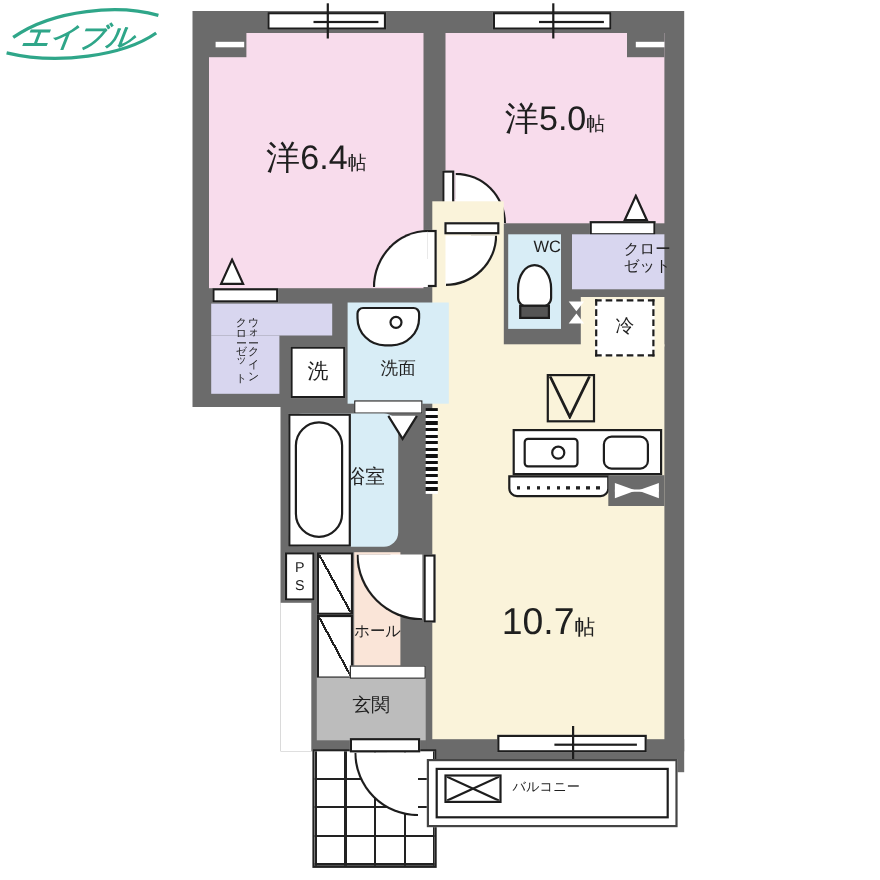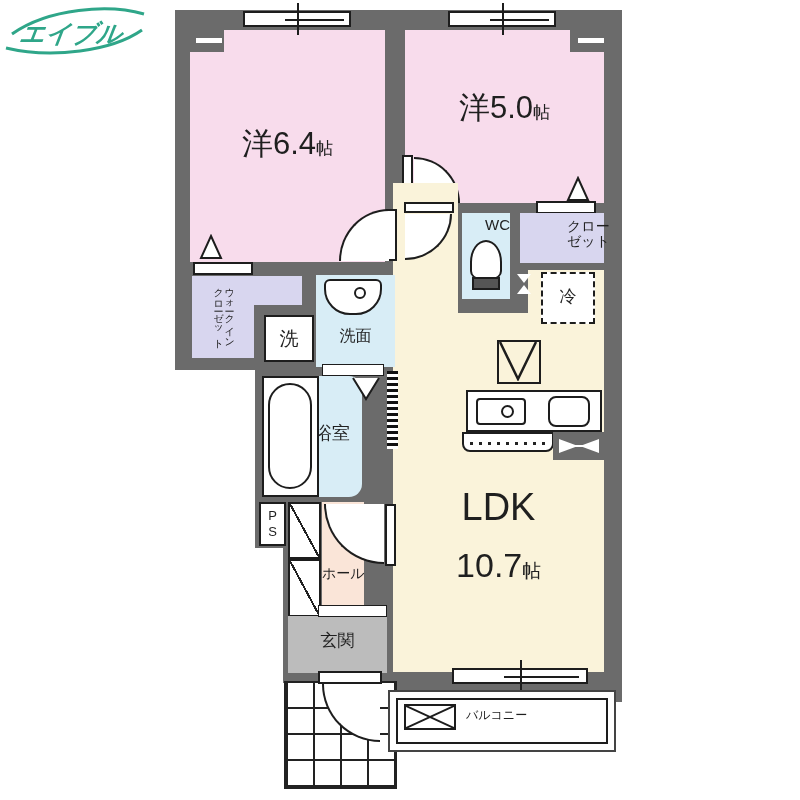--- a/index.html
+++ b/index.html
@@ -89,23 +89,20 @@
 <svg class="abs" style="left:566px;top:176px;" width="24" height="26" viewBox="0 0 24 26">
   <polygon points="12,2 22,24 2,24" fill="#fff" stroke="#1d1d1d" stroke-width="2"></polygon>
 </svg>
 <div class="slide" style="left:536px;top:201px;width:60px;height:13px;"></div>
 <div class="leaf" style="left:402px;top:155px;width:11px;height:50px;"></div>
 <div class="arc arc-tr" style="left:414px;top:157px;width:46px;height:46px;"></div>
 
 <div class="room cream" style="left:393px;top:183px;width:65px;height:147px;"></div>
 <div class="room cream" style="left:528px;top:270px;width:76px;height:45px;"></div>
 <div class="room cream" style="left:393px;top:313px;width:211px;height:359px;">
-  <div class="label" style="left:0;right:0;top:175px;font-size:38px;">
-    <div>LDK</div>
-  </div>
   <div class="label" style="left:0;right:0;top:235px;font-size:34px;">
     <span>10.7</span><span class="unit">帖</span>
   </div>
 </div>
 
 <div class="leaf" style="left:386px;top:209px;width:11px;height:52px;"></div>
 <div class="arc arc-tl" style="left:339px;top:209px;width:50px;height:52px;"></div>
 
 <div class="room wet" style="left:462px;top:213px;width:48px;height:86px;">
   <div class="label" style="left:0;right:0;top:4px;font-size:15px;text-align:right;">WC</div>
@@ -135,21 +132,21 @@
 <div class="room closetc" style="left:192px;top:276px;width:110px;height:29px;"></div>
 <div class="room closetc" style="left:192px;top:305px;width:62px;height:53px;"></div>
 <div class="abs" style="left:196px;top:281px;width:56px;height:74px;display:flex;flex-direction:row-reverse;justify-content:center;gap:0;">
   <span class="vtext">ウォークイン</span>
   <span class="vtext">クローゼット</span>
 </div>
 
 <div class="whitebox" style="left:264px;top:315px;width:50px;height:47px;">
   <div class="label" style="left:0;right:0;top:12px;font-size:19px;">洗</div>
 </div>
-<div class="room wet" style="left:316px;top:275px;width:79px;height:92px;">
+<div class="room wet" style="left:316px;top:275px;width:92px;height:92px;">
   <div class="label" style="left:0;right:0;top:53px;font-size:16px;">洗面</div>
 </div>
 <div class="abs" style="left:324px;top:279px;width:58px;height:36px;background:#fff;border:2px solid #1d1d1d;box-sizing:border-box;border-radius:6px 6px 26px 26px;">
   <div style="position:absolute;right:14px;top:6px;width:12px;height:12px;border:2px solid #1d1d1d;border-radius:50%;box-sizing:border-box;"></div>
 </div>
 <div class="stripes" style="left:387px;top:371px;width:11px;height:78px;"></div>
 <div class="whitebox" style="left:322px;top:364px;width:62px;height:12px;border-width:1.5px;"></div>
 
 <div class="room wet" style="left:262px;top:376px;width:100px;height:121px;border-radius:13px;">
   <div class="label" style="left:52px;top:48px;font-size:18px;">浴室</div>

